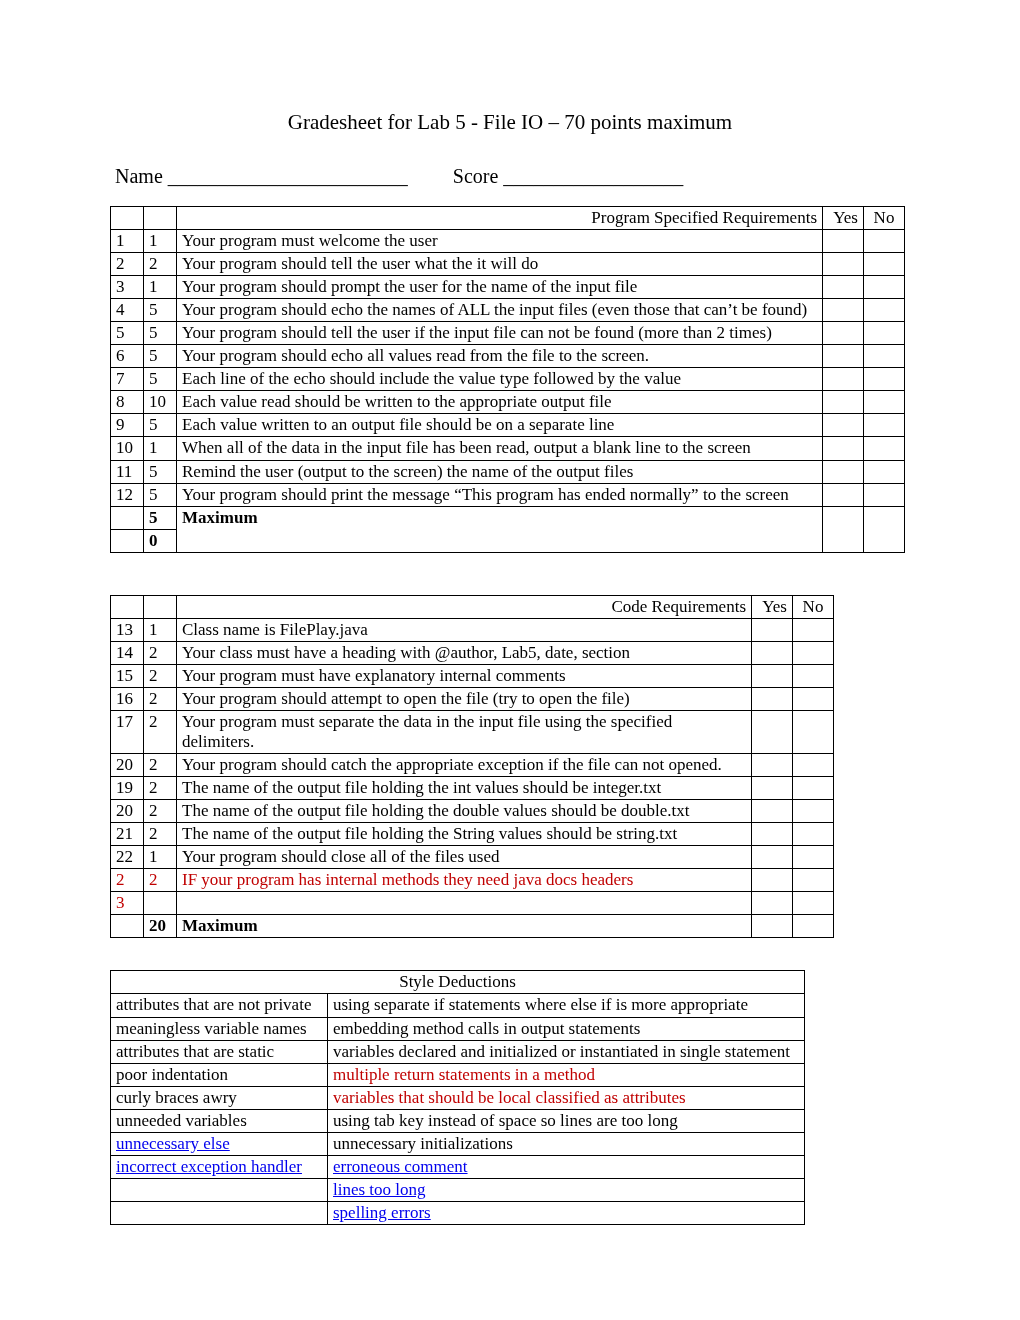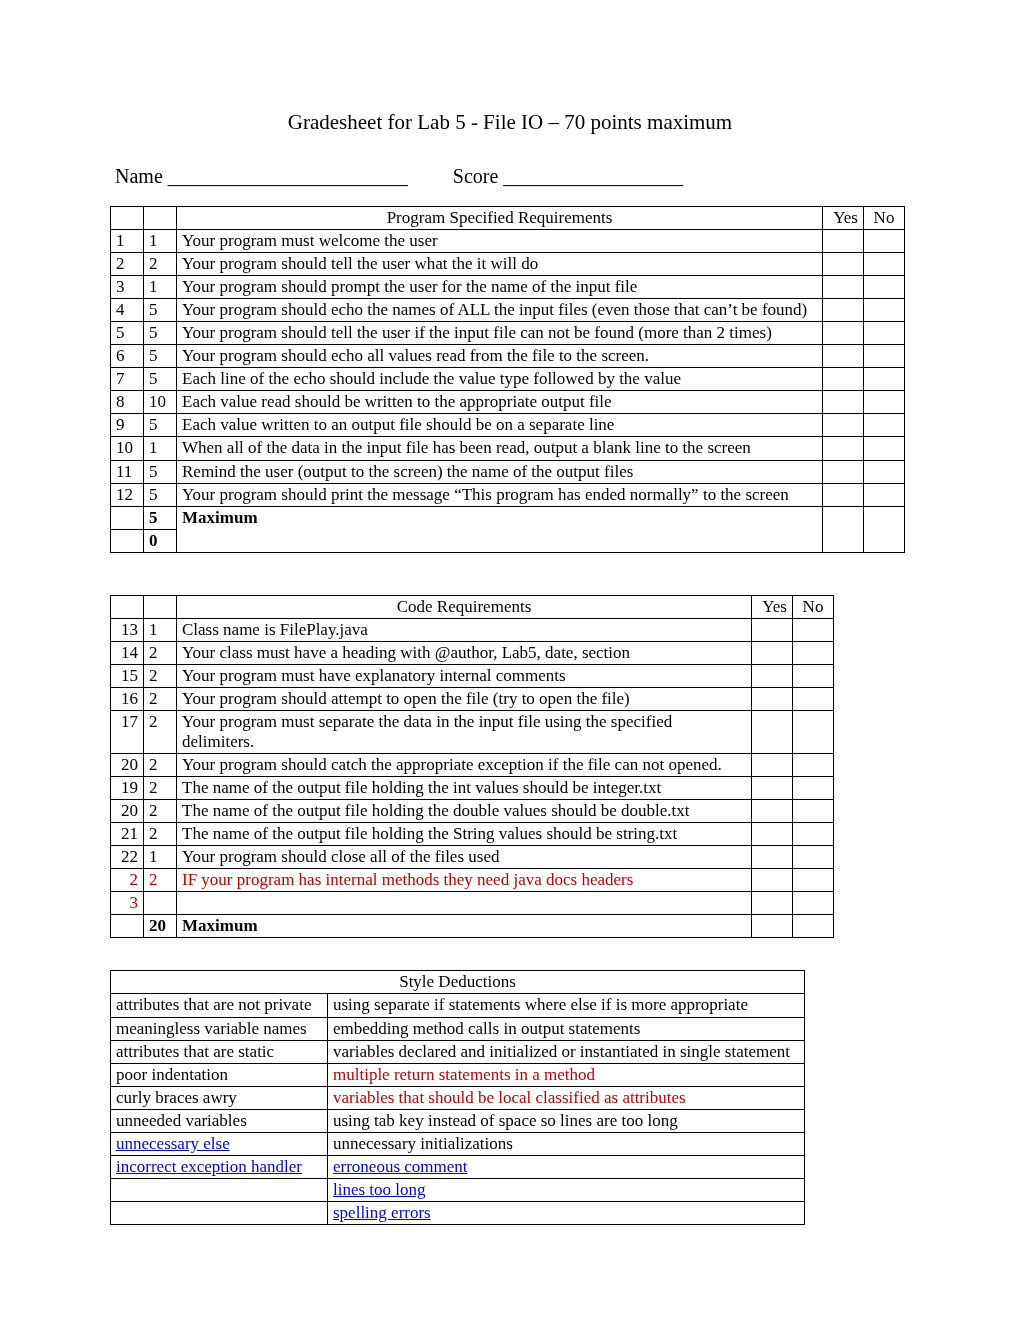--- a/index.html
+++ b/index.html
@@ -32,27 +32,27 @@
     font-size: 17px;
   }
   td, th {
     border: 1px solid #000;
     padding: 1px 5px 1px 5px;
     vertical-align: top;
     line-height: 1.18;
   }
   .num    { width: 22px; text-align: left; }
   .pts    { width: 22px; text-align: left; }
-  .num2   { width: 22px; text-align: right; }
+  .num2   { width: 22px; text-align: left; }
   .pts2   { width: 22px; text-align: left; }
   .yes    { width: 30px; text-align: right; }
   .no     { width: 30px; text-align: center; }
   .desc1  { width: 635px; }
   .desc2  { width: 564px; margin-top: 48px; }
-  .hdr    { text-align: center; }
+  .hdr    { text-align: right; }
   .bold   { font-weight: bold; }
   .red    { color: #c00000; }
   .bluelink { color: #0000ee; text-decoration: underline; }
   .gap1   { height: 42px; }
   .gap2   { height: 32px; }
   .style-left  { width: 206px; }
   .style-right { width: 466px; }
   .style-hdr-cell { text-align: center; }
 </style>
 </head>

